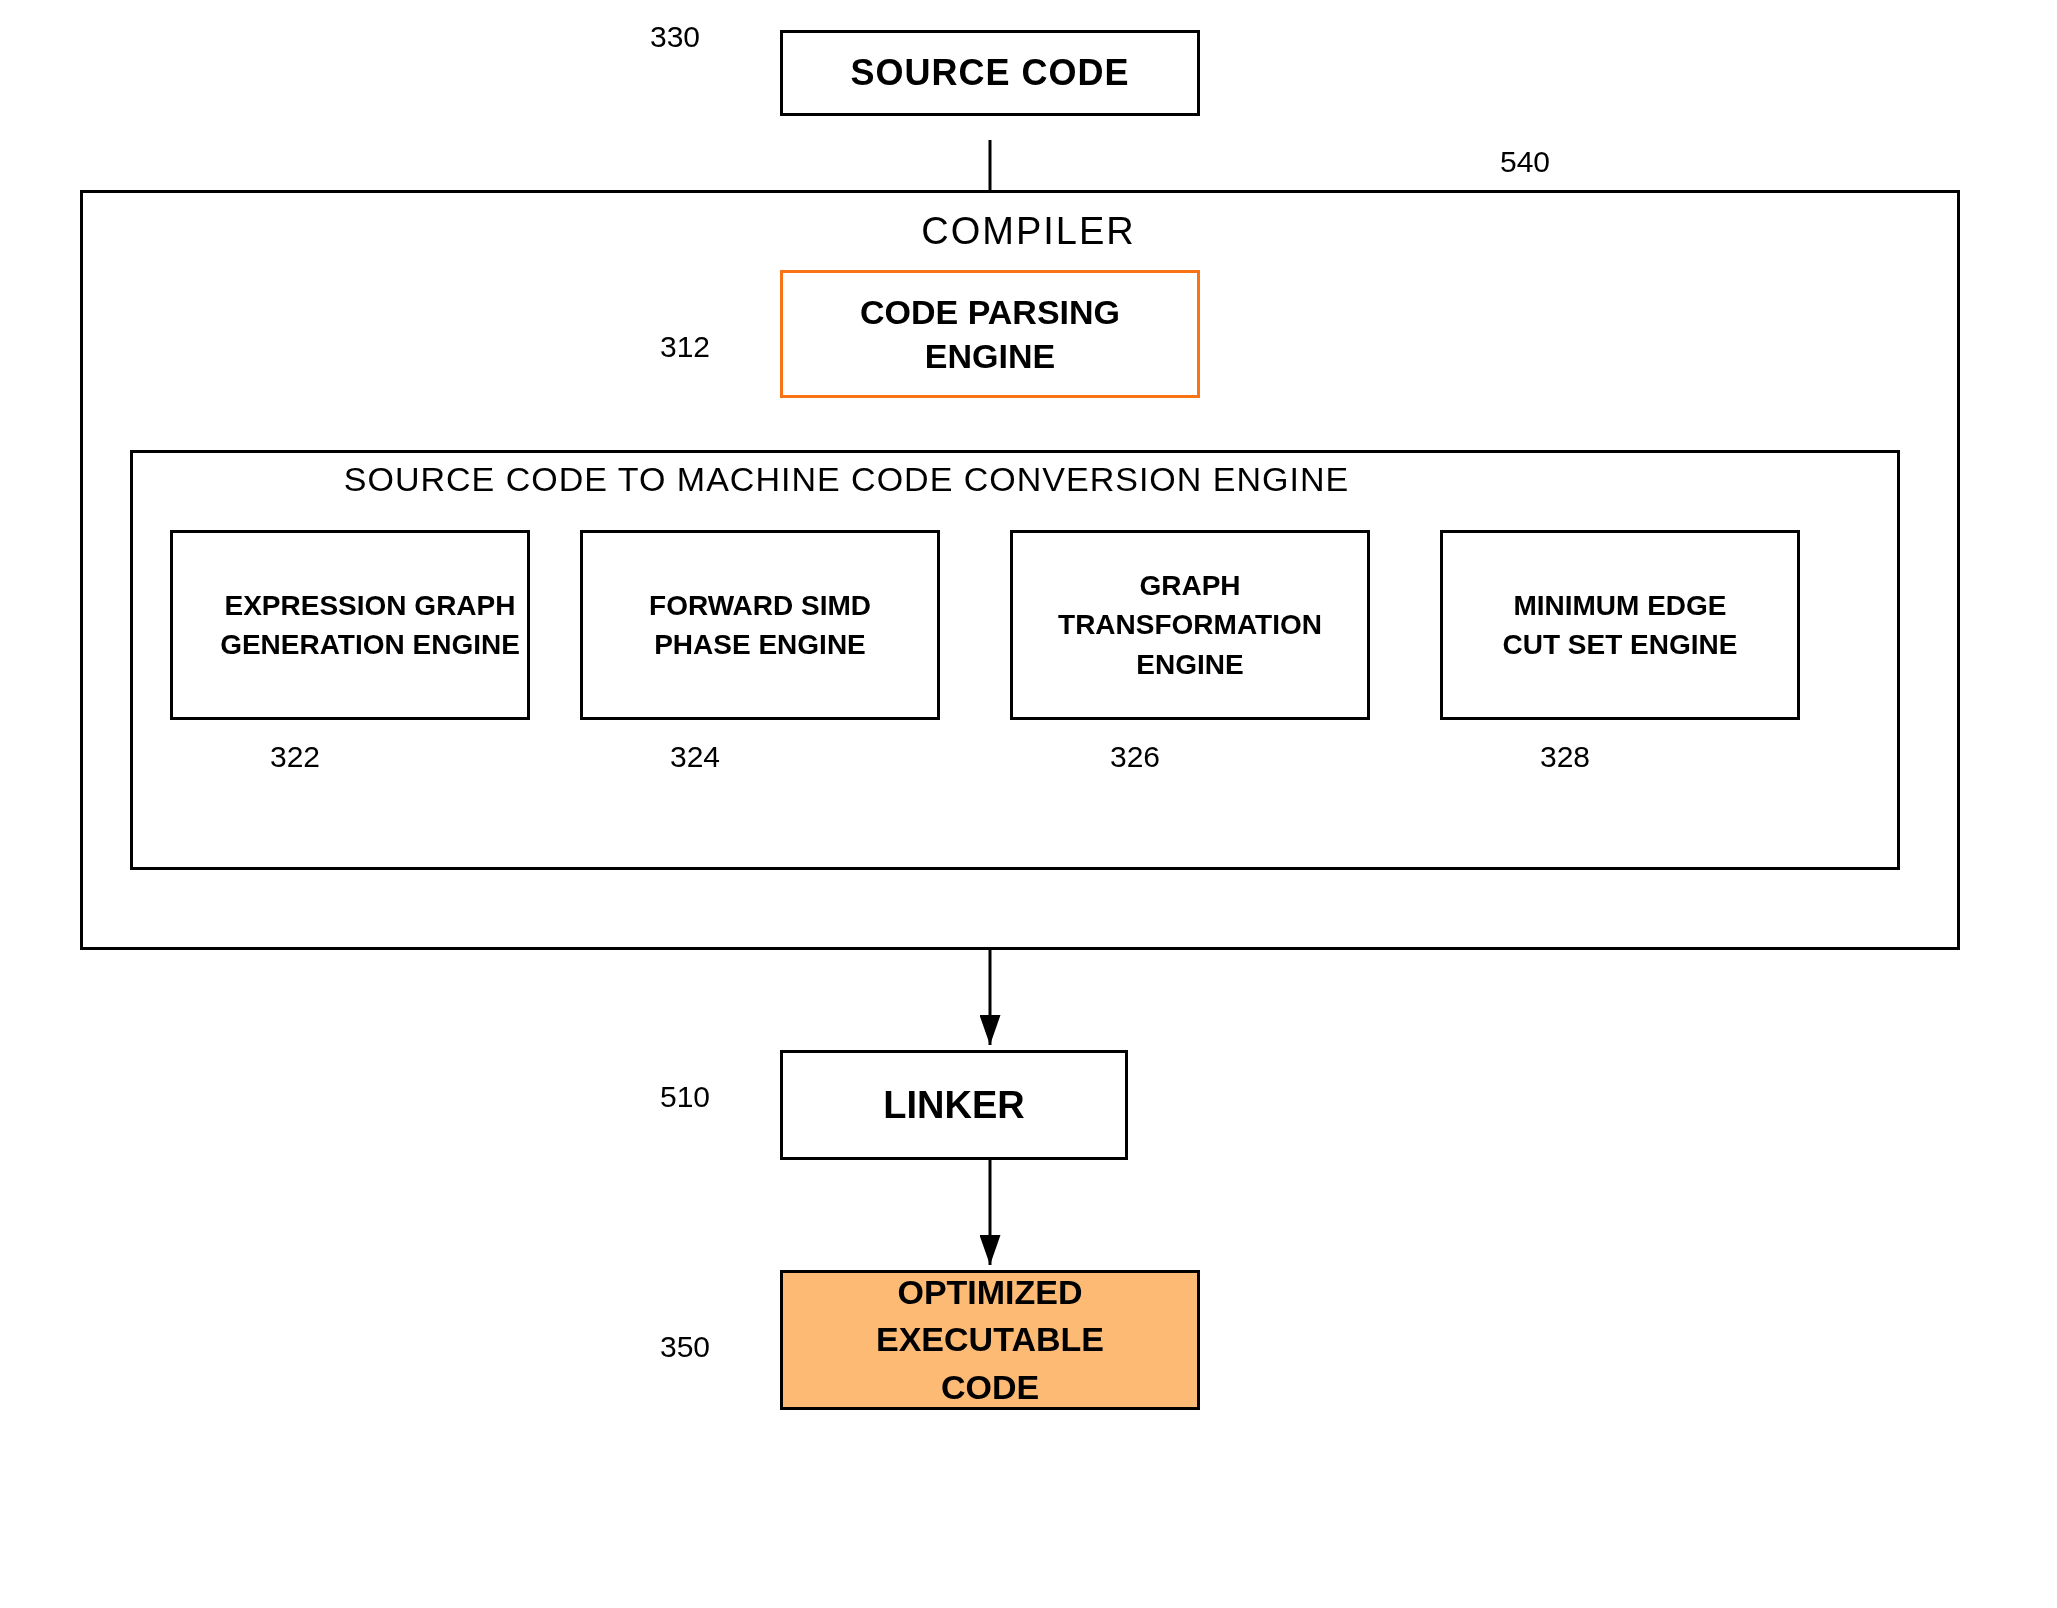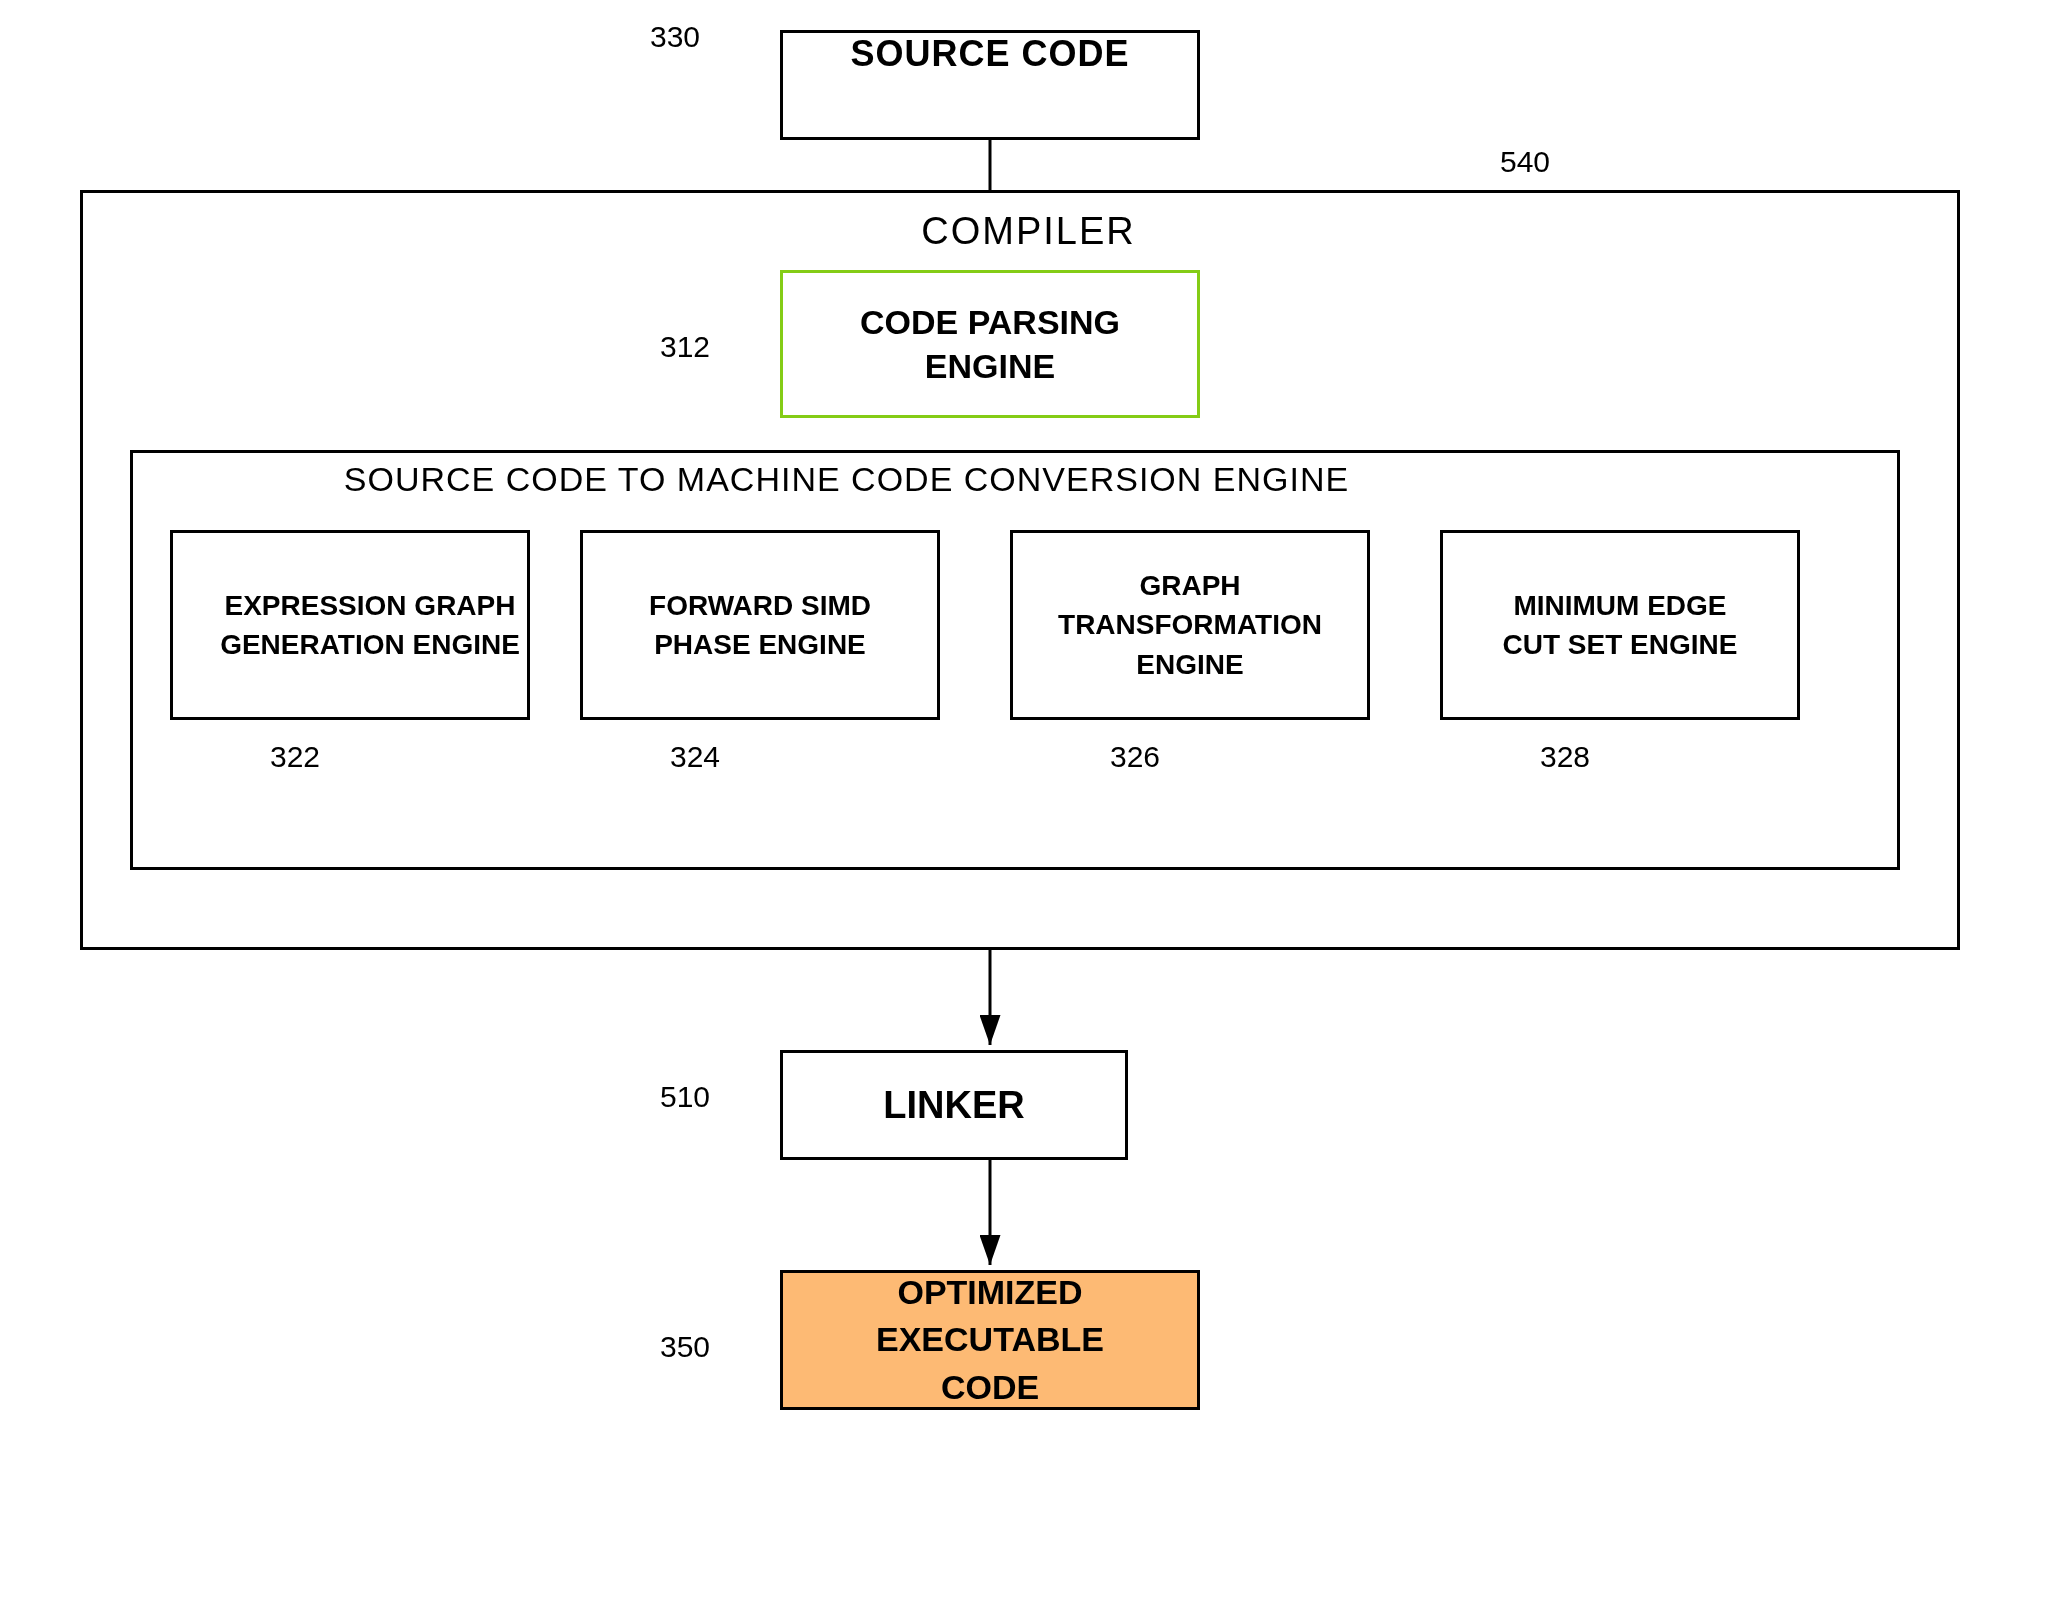--- a/index.html
+++ b/index.html
@@ -18,25 +18,25 @@
       width: 2057px;
       height: 1608px;
     }
 
     
     .source-code-box {
       position: absolute;
       top: 30px;
       left: 780px;
       width: 420px;
-      height: 110px;
-      border: 3px solid #000;
-      background: #fff;
-      display: flex;
-      align-items: flex-start;
+      height: 86px;
+      border: 3px solid #000;
+      background: #fff;
+      display: flex;
+      align-items: center;
       justify-content: center;
     }
 
     .source-code-box span {
       font-size: 36px;
       font-weight: bold;
       text-align: center;
       letter-spacing: 1px;
     }
 
@@ -79,22 +79,22 @@
       font-weight: normal;
       letter-spacing: 2px;
     }
 
     
     .code-parsing-box {
       position: absolute;
       top: 270px;
       left: 780px;
       width: 420px;
-      height: 148px;
-      border: 3px solid #84cc16;
+      height: 128px;
+      border: 3px solid #f97316;
       background: #fff;
       display: flex;
       align-items: center;
       justify-content: center;
     }
     .code-parsing-box span {
       font-size: 34px;
       font-weight: bold;
       text-align: center;
       line-height: 1.3;

